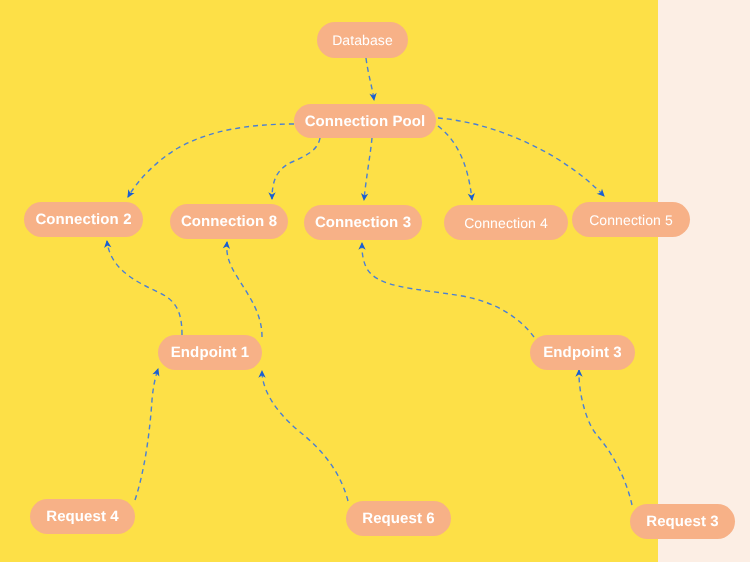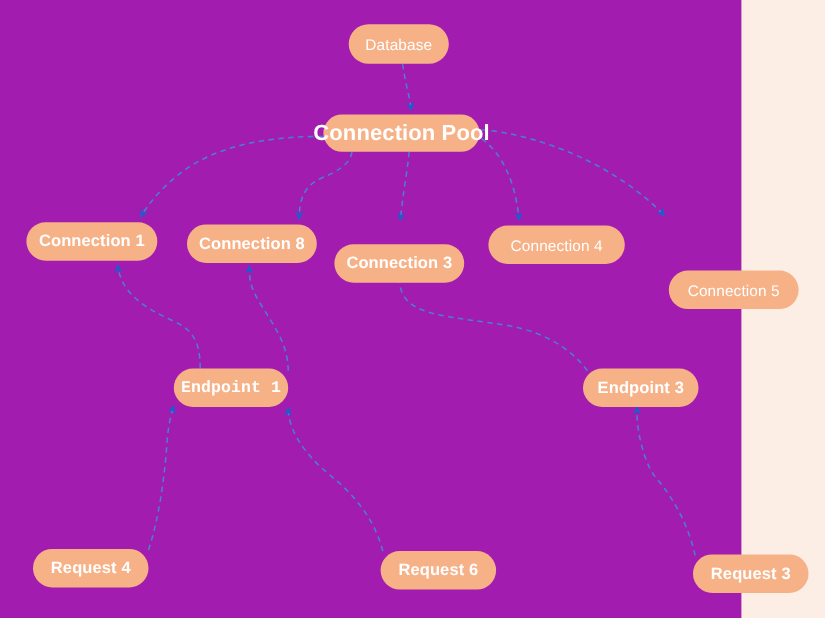--- a/index.html
+++ b/index.html
@@ -11,22 +11,21 @@
     width: 750px;
     height: 562px;
     background: #FCEEE4;
     font-family: "Liberation Sans", sans-serif;
     overflow: hidden;
   }
   #diagram-canvas {
     position: relative;
     width: 658px;
     height: 562px;
-    background: #a21caf;
-    padding-left: 16px;
+    background: #fde047;
   }
   #edge-layer {
     position: absolute;
     left: 0;
     top: 0;
     width: 750px;
     height: 562px;
     pointer-events: none;
   }
   .edge-path {
@@ -52,21 +51,21 @@
   }
   .node-plain {
     font-size: 14px;
     font-weight: 400;
   }
   .node-strong {
     font-size: 15px;
     font-weight: bold;
   }
   .node-pool {
-    font-size: 20px;
+    font-size: 15px;
     font-weight: bold;
   }
 </style>
 </head>
 <body>
 
 <div id="diagram-canvas">
 
   <svg id="edge-layer" viewBox="0 0 750 562">
     <defs>
@@ -91,35 +90,35 @@
   </svg>
 
   <div id="nodes-group">
       <div class="node node-plain" style="left: 317px; top: 22px; width: 91px; height: 36px; background: rgb(247, 177, 135); color: rgb(255, 255, 255);">
         <span>Database</span>
       </div>
       <div class="node node-pool" style="left: 294px; top: 104px; width: 142px; height: 34px; background: rgb(247, 177, 135); color: rgb(255, 255, 255);">
         <span>Connection Pool</span>
       </div>
       <div class="node node-strong" style="left: 24px; top: 202px; width: 119px; height: 35px; background: rgb(247, 177, 135); color: rgb(255, 255, 255);">
-        <span>Connection 1</span>
+        <span>Connection 2</span>
       </div>
       <div class="node node-strong" style="left: 170px; top: 204px; width: 118px; height: 35px; background: rgb(247, 177, 135); color: rgb(255, 255, 255);">
         <span>Connection 8</span>
       </div>
-      <div class="node node-strong" style="left: 304px; top: 222px; width: 118px; height: 35px; background: rgb(247, 177, 135); color: rgb(255, 255, 255);">
+      <div class="node node-strong" style="left: 304px; top: 205px; width: 118px; height: 35px; background: rgb(247, 177, 135); color: rgb(255, 255, 255);">
         <span>Connection 3</span>
       </div>
       <div class="node node-plain" style="left: 444px; top: 205px; width: 124px; height: 35px; background: rgb(247, 177, 135); color: rgb(255, 255, 255); align-items: center;">
         <span>Connection 4</span>
       </div>
-      <div class="node node-plain" style="left: 608px; top: 202px; width: 118px; height: 35px; background: rgb(247, 177, 135); color: rgb(255, 255, 255); margin-top: 44px;">
+      <div class="node node-plain" style="left: 572px; top: 202px; width: 118px; height: 35px; background: rgb(247, 177, 135); color: rgb(255, 255, 255);">
         <span>Connection 5</span>
       </div>
-      <div class="node node-strong" style="left: 158px; top: 335px; width: 104px; height: 35px; background: rgb(247, 177, 135); color: rgb(255, 255, 255); font-family: Liberation Mono, monospace;">
+      <div class="node node-strong" style="left: 158px; top: 335px; width: 104px; height: 35px; background: rgb(247, 177, 135); color: rgb(255, 255, 255);">
         <span>Endpoint 1</span>
       </div>
       <div class="node node-strong" style="left: 530px; top: 335px; width: 105px; height: 35px; background: rgb(247, 177, 135); color: rgb(255, 255, 255);">
         <span>Endpoint 3</span>
       </div>
       <div class="node node-strong" style="left: 30px; top: 499px; width: 105px; height: 35px; background: rgb(247, 177, 135); color: rgb(255, 255, 255);">
         <span>Request 4</span>
       </div>
       <div class="node node-strong" style="left: 346px; top: 501px; width: 105px; height: 35px; background: rgb(247, 177, 135); color: rgb(255, 255, 255);">
         <span>Request 6</span>

